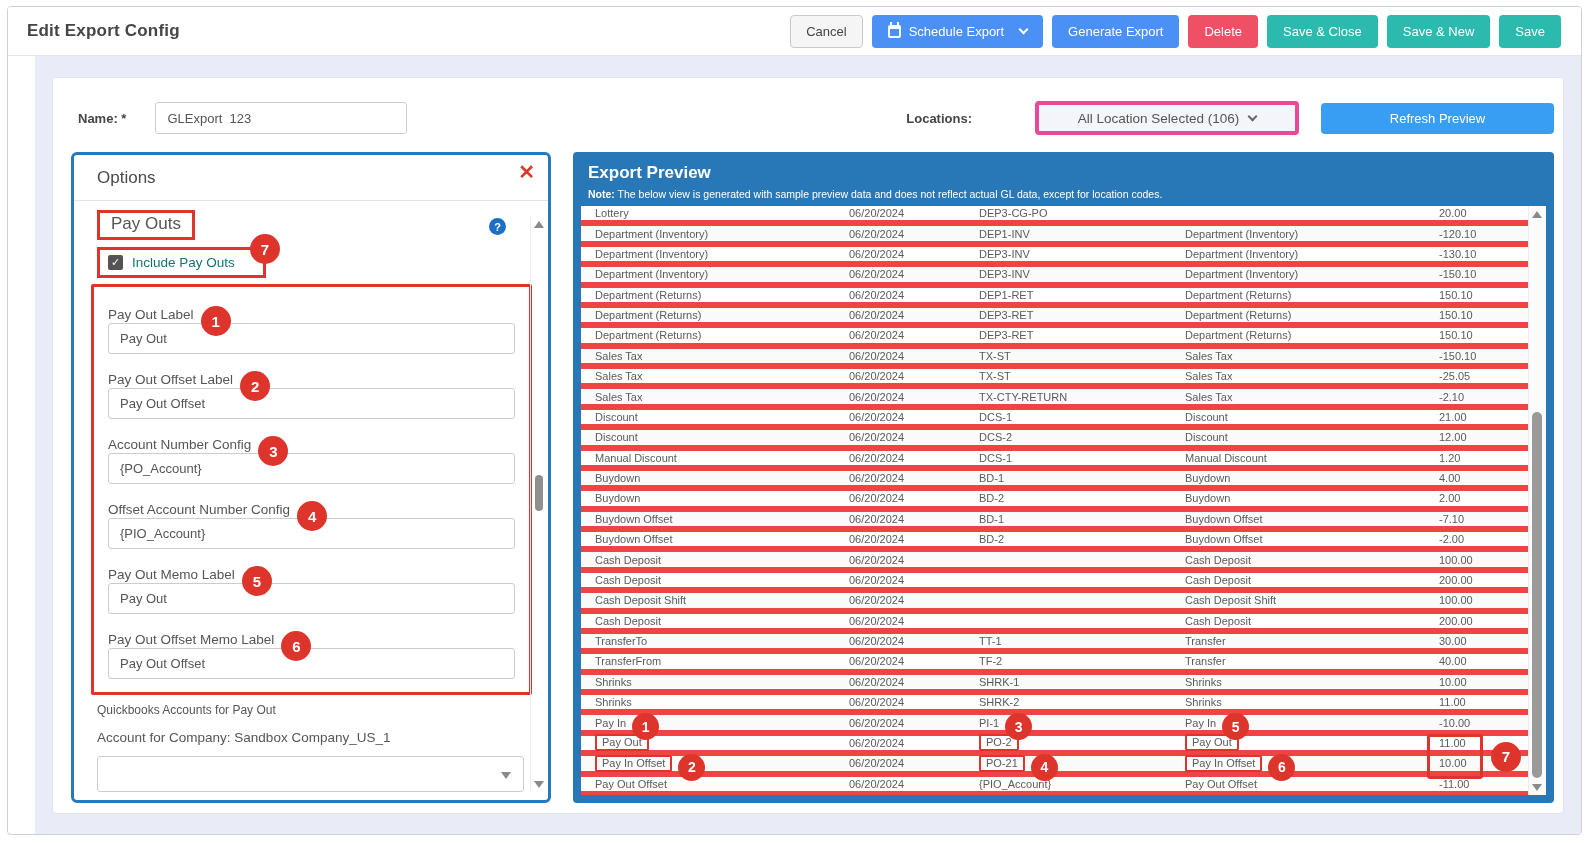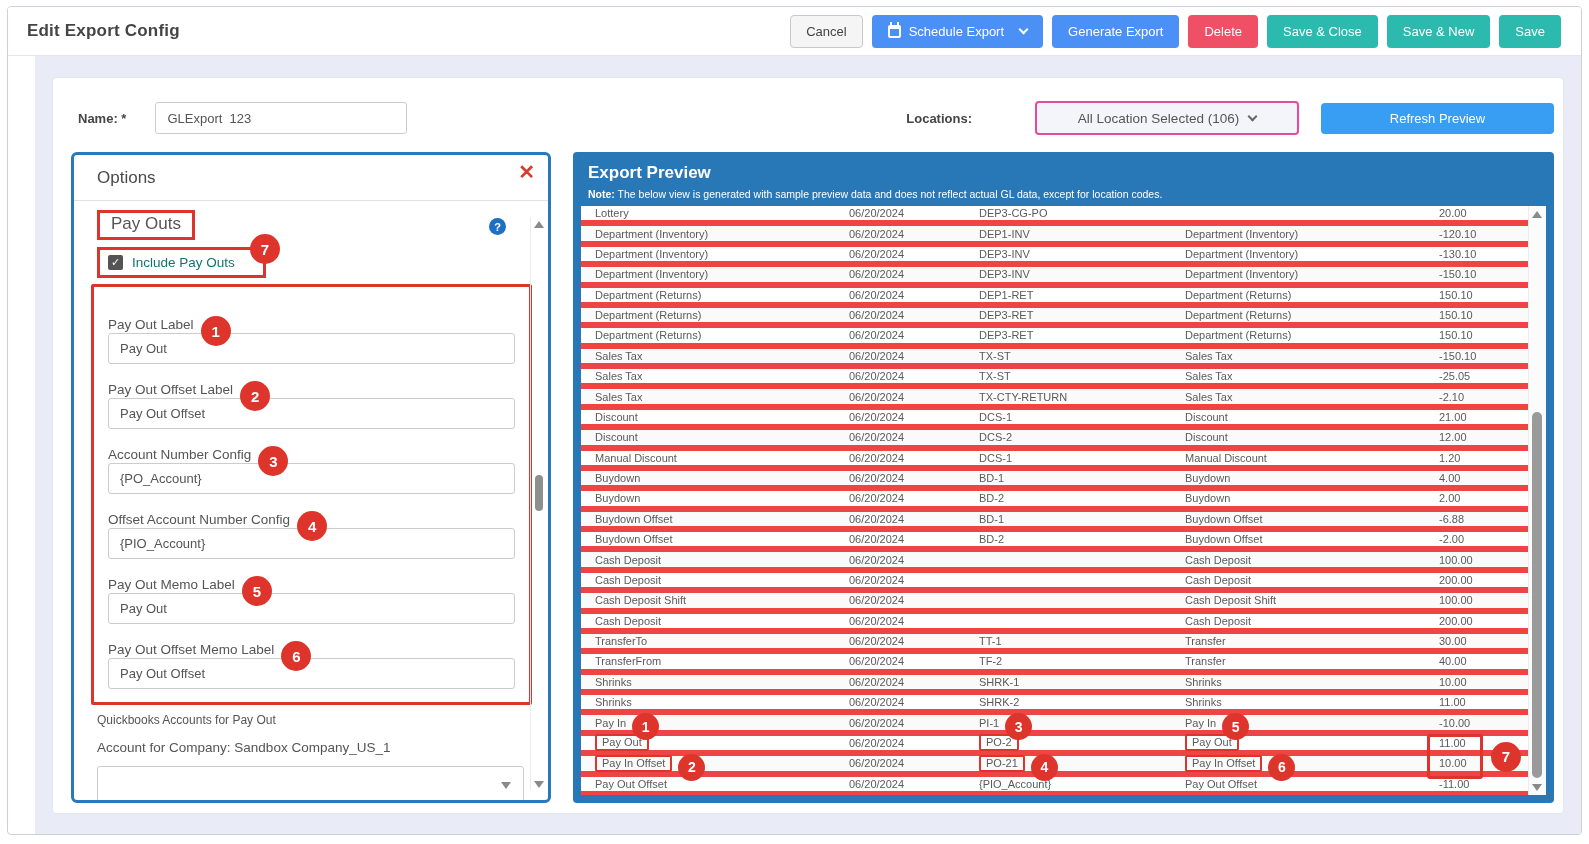--- a/index.html
+++ b/index.html
@@ -35,21 +35,21 @@
   .card { background:#fff; border:1px solid #e2e5f0; border-radius:4px;
     height:737px; position:relative; padding:22px 9px 0; }
 
   
   .form-row { display:flex; align-items:center; padding-left:16px; height:36px; }
   .fld-label { font-size:13px; font-weight:600; color:#454545; }
   .name-input { margin-left:29px; width:252px; height:32px; border:1px solid #ccc;
     border-radius:3px; padding:0 11px; font-size:13px; color:#555; font-family:inherit; }
   .loc-group { margin-left:auto; display:flex; align-items:center; }
   .loc-select { margin-left:63px; width:264px; height:34px; background:#f4f5fa;
-    border:2px solid #ec4899; border-radius:4px; display:flex; align-items:center;
+    border:4px solid #ec4899; border-radius:4px; display:flex; align-items:center;
     justify-content:center; gap:10px; font-size:13.5px; color:#555; cursor:pointer; }
   .loc-select .chev { width:7px; height:7px; border-right:2px solid #666;
     border-bottom:2px solid #666; transform:rotate(45deg); margin-top:-4px; }
   .btn-refresh { margin-left:22px; width:233px; height:31px; background:#379ef3;
     color:#fff; border-radius:4px; font-size:13px; display:flex; align-items:center;
     justify-content:center; cursor:pointer; }
 
   
   .panels { display:flex; gap:22px; margin-top:16px; padding-left:9px; }
 
@@ -70,21 +70,21 @@
   .include-inner { display:flex; align-items:center; }
   .checkbox { width:15px; height:15px; background:#545454; border-radius:2px;
     color:#fff; font-size:11px; display:flex; align-items:center; justify-content:center;
     cursor:pointer; }
   .include-label { margin-left:9px; font-size:13.5px; color:#0f766e; }
   .num-badge { display:inline-flex; width:30px; height:30px; border-radius:50%;
     background:#dd352b; color:#fff; font-size:15px; font-weight:bold; align-items:center;
     justify-content:center; flex-shrink:0; }
   .include-box .num-badge { position:absolute; top:-16px; right:-17px; }
   .fields-box { border:3px solid #dd352b; border-radius:2px; margin:6px -4px 0 -6px;
-    padding:12px 14px 13px; }
+    padding:2px 14px 13px; }
   .fgroup .flabel-row { margin-top:9px; font-size:13.5px; color:#555; display:flex;
     align-items:baseline; height:18px; }
   .fgroup .num-badge { position:relative; top:8px; margin-left:7px; }
   .finput { display:block; width:100%; height:31px; border:1px solid #ccc;
     border-radius:3px; margin-top:7px; padding:0 11px; font-size:13px; color:#555;
     font-family:inherit; background:#fff; }
   .qb-heading { margin-top:8px; font-size:12px; font-weight:normal; color:#555; }
   .account-line { margin-top:13px; font-size:13.5px; color:#555; }
   .account-line b { font-weight:normal;text-align:center; }
   .acct-select { margin-top:11px; height:36px; border:1px solid #ccc; border-radius:3px;
@@ -521,21 +521,21 @@
                   <div class="pcell c1">
                     <span>06/20/2024</span>
                   </div>
                   <div class="pcell c2">
                     <span>BD-1</span>
                   </div>
                   <div class="pcell c3">
                     <span>Buydown Offset</span>
                   </div>
                   <div class="pcell c4">
-                    <span>-6.88</span>
+                    <span>-7.10</span>
                   </div>
                 </div>
                 <div class="prow">
                   <div class="pcell c0">
                     <span>Buydown Offset</span>
                   </div>
                   <div class="pcell c1">
                     <span>06/20/2024</span>
                   </div>
                   <div class="pcell c2">

